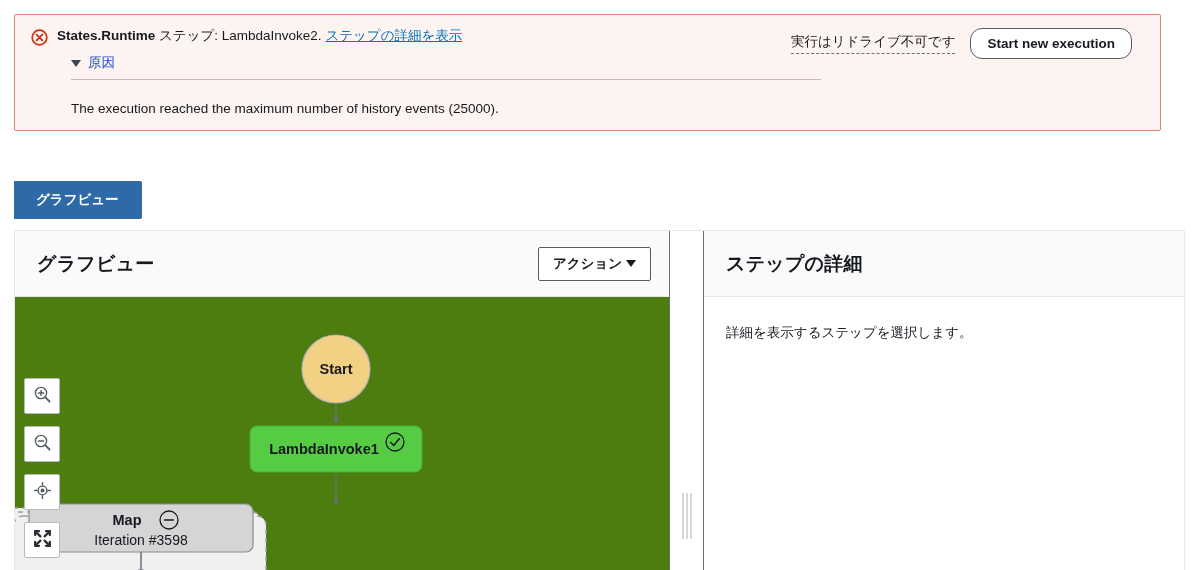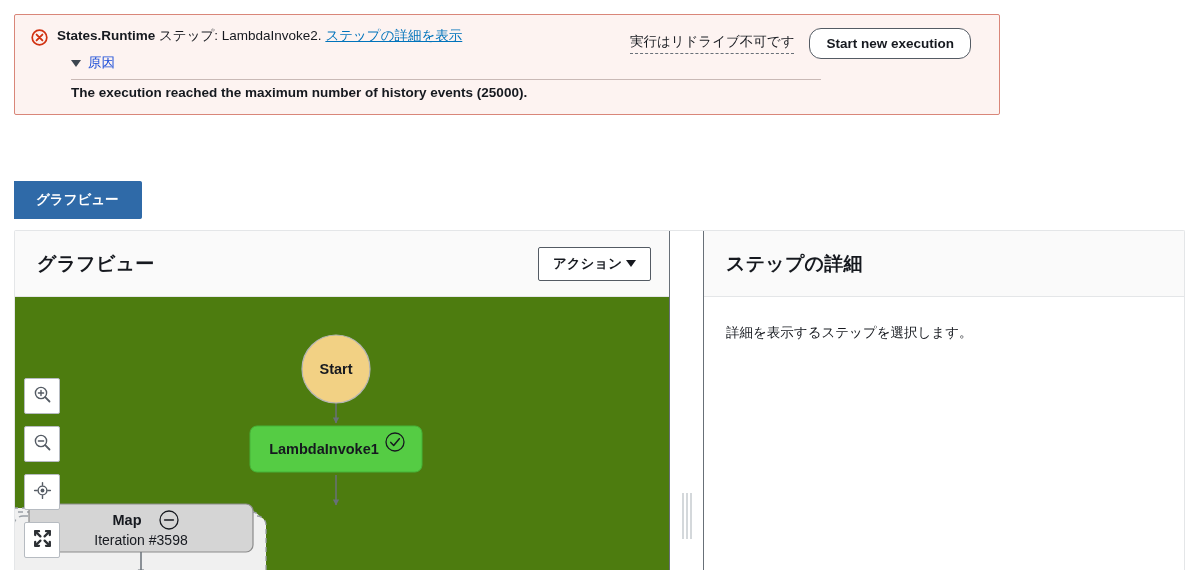--- a/index.html
+++ b/index.html
@@ -6,21 +6,21 @@
   body{
     width:1200px;height:570px;overflow:hidden;
     background:#ffffff;
     font-family:"Liberation Sans","DejaVu Sans",sans-serif;
     color:#16191f;
     -webkit-font-smoothing:antialiased;
   }
 
   
   .alert{
-    position:absolute;left:14px;top:14px;width:986px;
+    position:absolute;left:14px;top:14px;width:1147px;
     box-sizing:border-box;
     background:#fdf3f1;
     border:1px solid #d98679;
     border-radius:2px;
     padding:12px 16px 14px 16px;
   }
   .alert-row{display:flex;align-items:flex-start;}
   .alert-icon{
     flex:0 0 auto;width:17px;height:17px;margin-top:2px;margin-right:9px;
   }
@@ -40,21 +40,21 @@
     width:max-content;
   }
   .tri{
     width:0;height:0;border-left:5px solid transparent;border-right:5px solid transparent;
     border-top:7px solid #3d4650;display:inline-block;
   }
   .cause-rule{
     margin-left:14px;margin-top:7px;width:750px;height:1px;background:#c9b9b6;
   }
   .cause-text{
-    margin-left:14px;margin-top:5px;font-size:13.5px;color:#16191f;font-weight:700;
+    margin-left:14px;margin-top:21px;font-size:13.5px;color:#16191f;font-weight:400;
   }
   .alert-right{
     position:absolute;right:28px;top:13px;
     display:flex;align-items:center;gap:15px;
   }
   .redrive-note{
     font-size:13.5px;color:#16191f;
     border-bottom:1px dashed #687078;
     padding-bottom:2px;cursor:default;
   }

